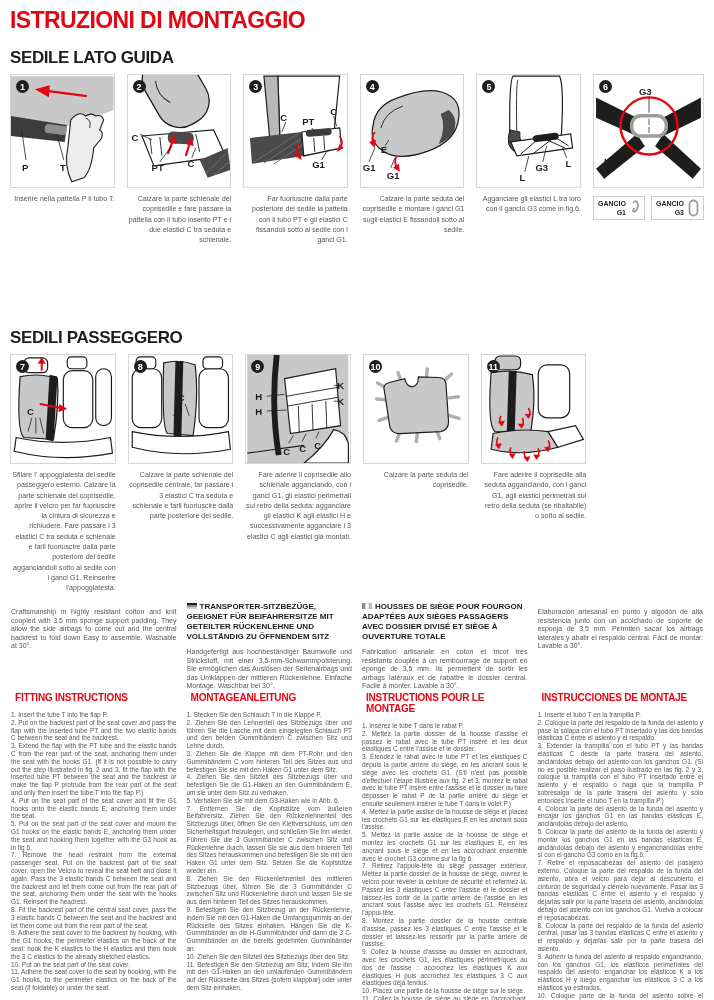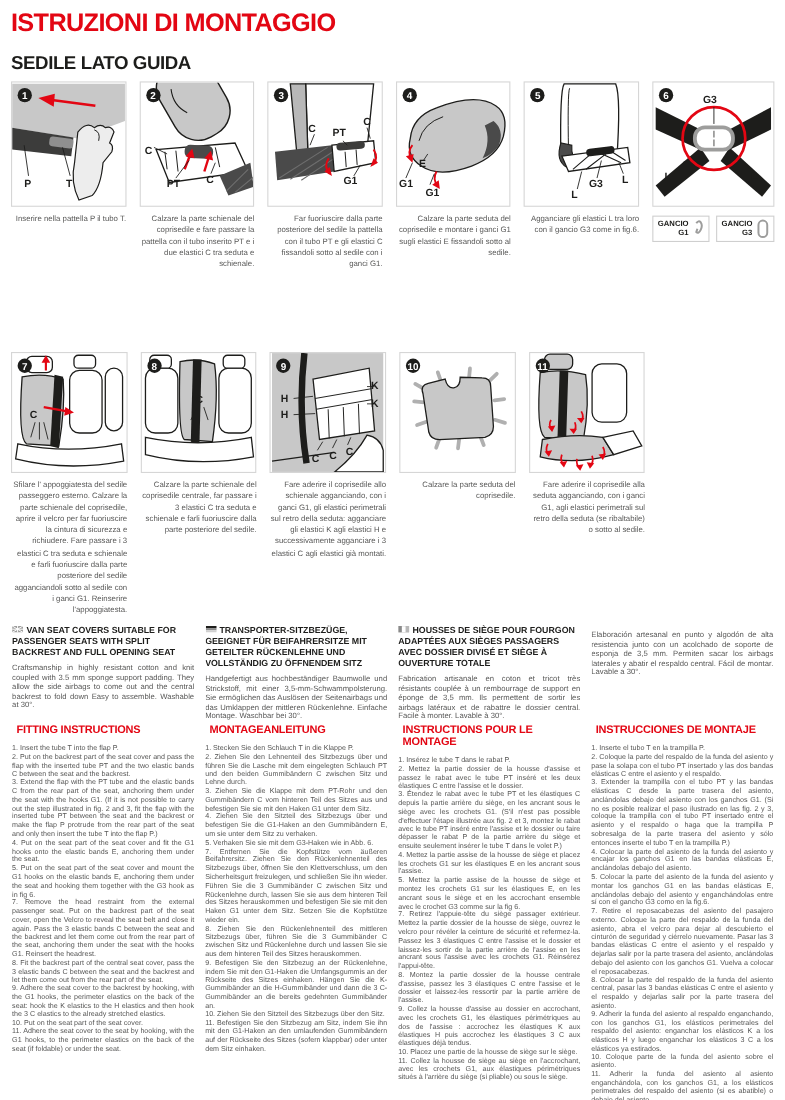--- a/index.html
+++ b/index.html
@@ -181,20 +181,21 @@
             <span>GANCIO</span><br><b>G3</b>
           </div>
           <svg width="11" height="18" viewBox="0 0 11 18">
             <rect x="1.5" y="1.5" width="8" height="15" rx="4" fill="none" stroke="#9d9d9c" stroke-width="1.8"></rect>
           </svg>
         </div>
       </div>
     </div>
   </div>
 
+  <h2>SEDILI PASSEGGERO</h2>
 
   <div class="figrow r2">
 
     <div class="figcell">
       <div class="figbox">
         <span class="badge">7</span>
         <svg viewBox="0 0 103 110">
           <rect x="52" y="16" width="30" height="58" rx="9" fill="#fff" stroke="#1d1d1b" stroke-width="1.2"></rect>
           <rect x="85" y="14" width="16" height="58" rx="8" fill="#fff" stroke="#1d1d1b" stroke-width="1.2"></rect>
           <rect x="56" y="2" width="20" height="12" rx="4" fill="#fff" stroke="#1d1d1b" stroke-width="1.2"></rect>
@@ -316,24 +317,20 @@
       <p class="figcap">Fare aderire il coprisedile alla seduta agganciando, con i ganci G1, agli elastici perimetrali sul retro della seduta (se ribaltabile) o sotto al sedile.</p>
     </div>
 
     <div class="figcell"></div>
   </div>
 
   <div class="langs">
 
     <div class="lang">
       <div class="lang-top">
-        <h3 class="lang-header"><svg class="flag" viewBox="0 0 10 6">
-              <rect width="10" height="6" rx="1" fill="#9d9d9c"></rect>
-              <path d="M0,3 H10 M5,0 V6 M0,0 L10,6 M10,0 L0,6" stroke="#fff" stroke-width="0.9"></path>
-            </svg><span>VAN SEAT COVERS SUITABLE FOR PASSENGER SEATS WITH SPLIT BACKREST AND FULL OPENING SEAT</span></h3>
         <p class="lang-intro">Craftsmanship in highly resistant cotton and knit coupled with 3.5 mm sponge support padding. They allow the side airbags to come out and the central backrest to fold down Easy to assemble. Washable at 30°.</p>
       </div>
       <h4 class="lang-heading">FITTING INSTRUCTIONS</h4>
       <div class="steps">
           <p>1. Insert the tube T into the flap P.</p>
           <p>2. Put on the backrest part of the seat cover and pass the flap with the inserted tube PT and the two elastic bands C between the seat and the backrest.</p>
           <p>3. Extend the flap with the PT tube and the elastic bands C from the rear part of the seat, anchoring them under the seat with the hooks G1. (If it is not possible to carry out the step illustrated in fig. 2 and 3, fit the flap with the inserted tube PT between the seat and the backrest or make the flap P protrude from the rear part of the seat and only then insert the tube T into the flap P.)</p>
           <p>4. Put on the seat part of the seat cover and fit the G1 hooks onto the elastic bands E, anchoring them under the seat.</p>
           <p>5. Put on the seat part of the seat cover and mount the G1 hooks on the elastic bands E, anchoring them under the seat and hooking them together with the G3 hook as in fig 6.</p>
           <p>7. Remove the head restraint from the external passenger seat. Put on the backrest part of the seat cover, open the Velcro to reveal the seat belt and close it again. Pass the 3 elastic bands C between the seat and the backrest and let them come out from the rear part of the seat, anchoring them under the seat with the hooks G1. Reinsert the headrest.</p>

